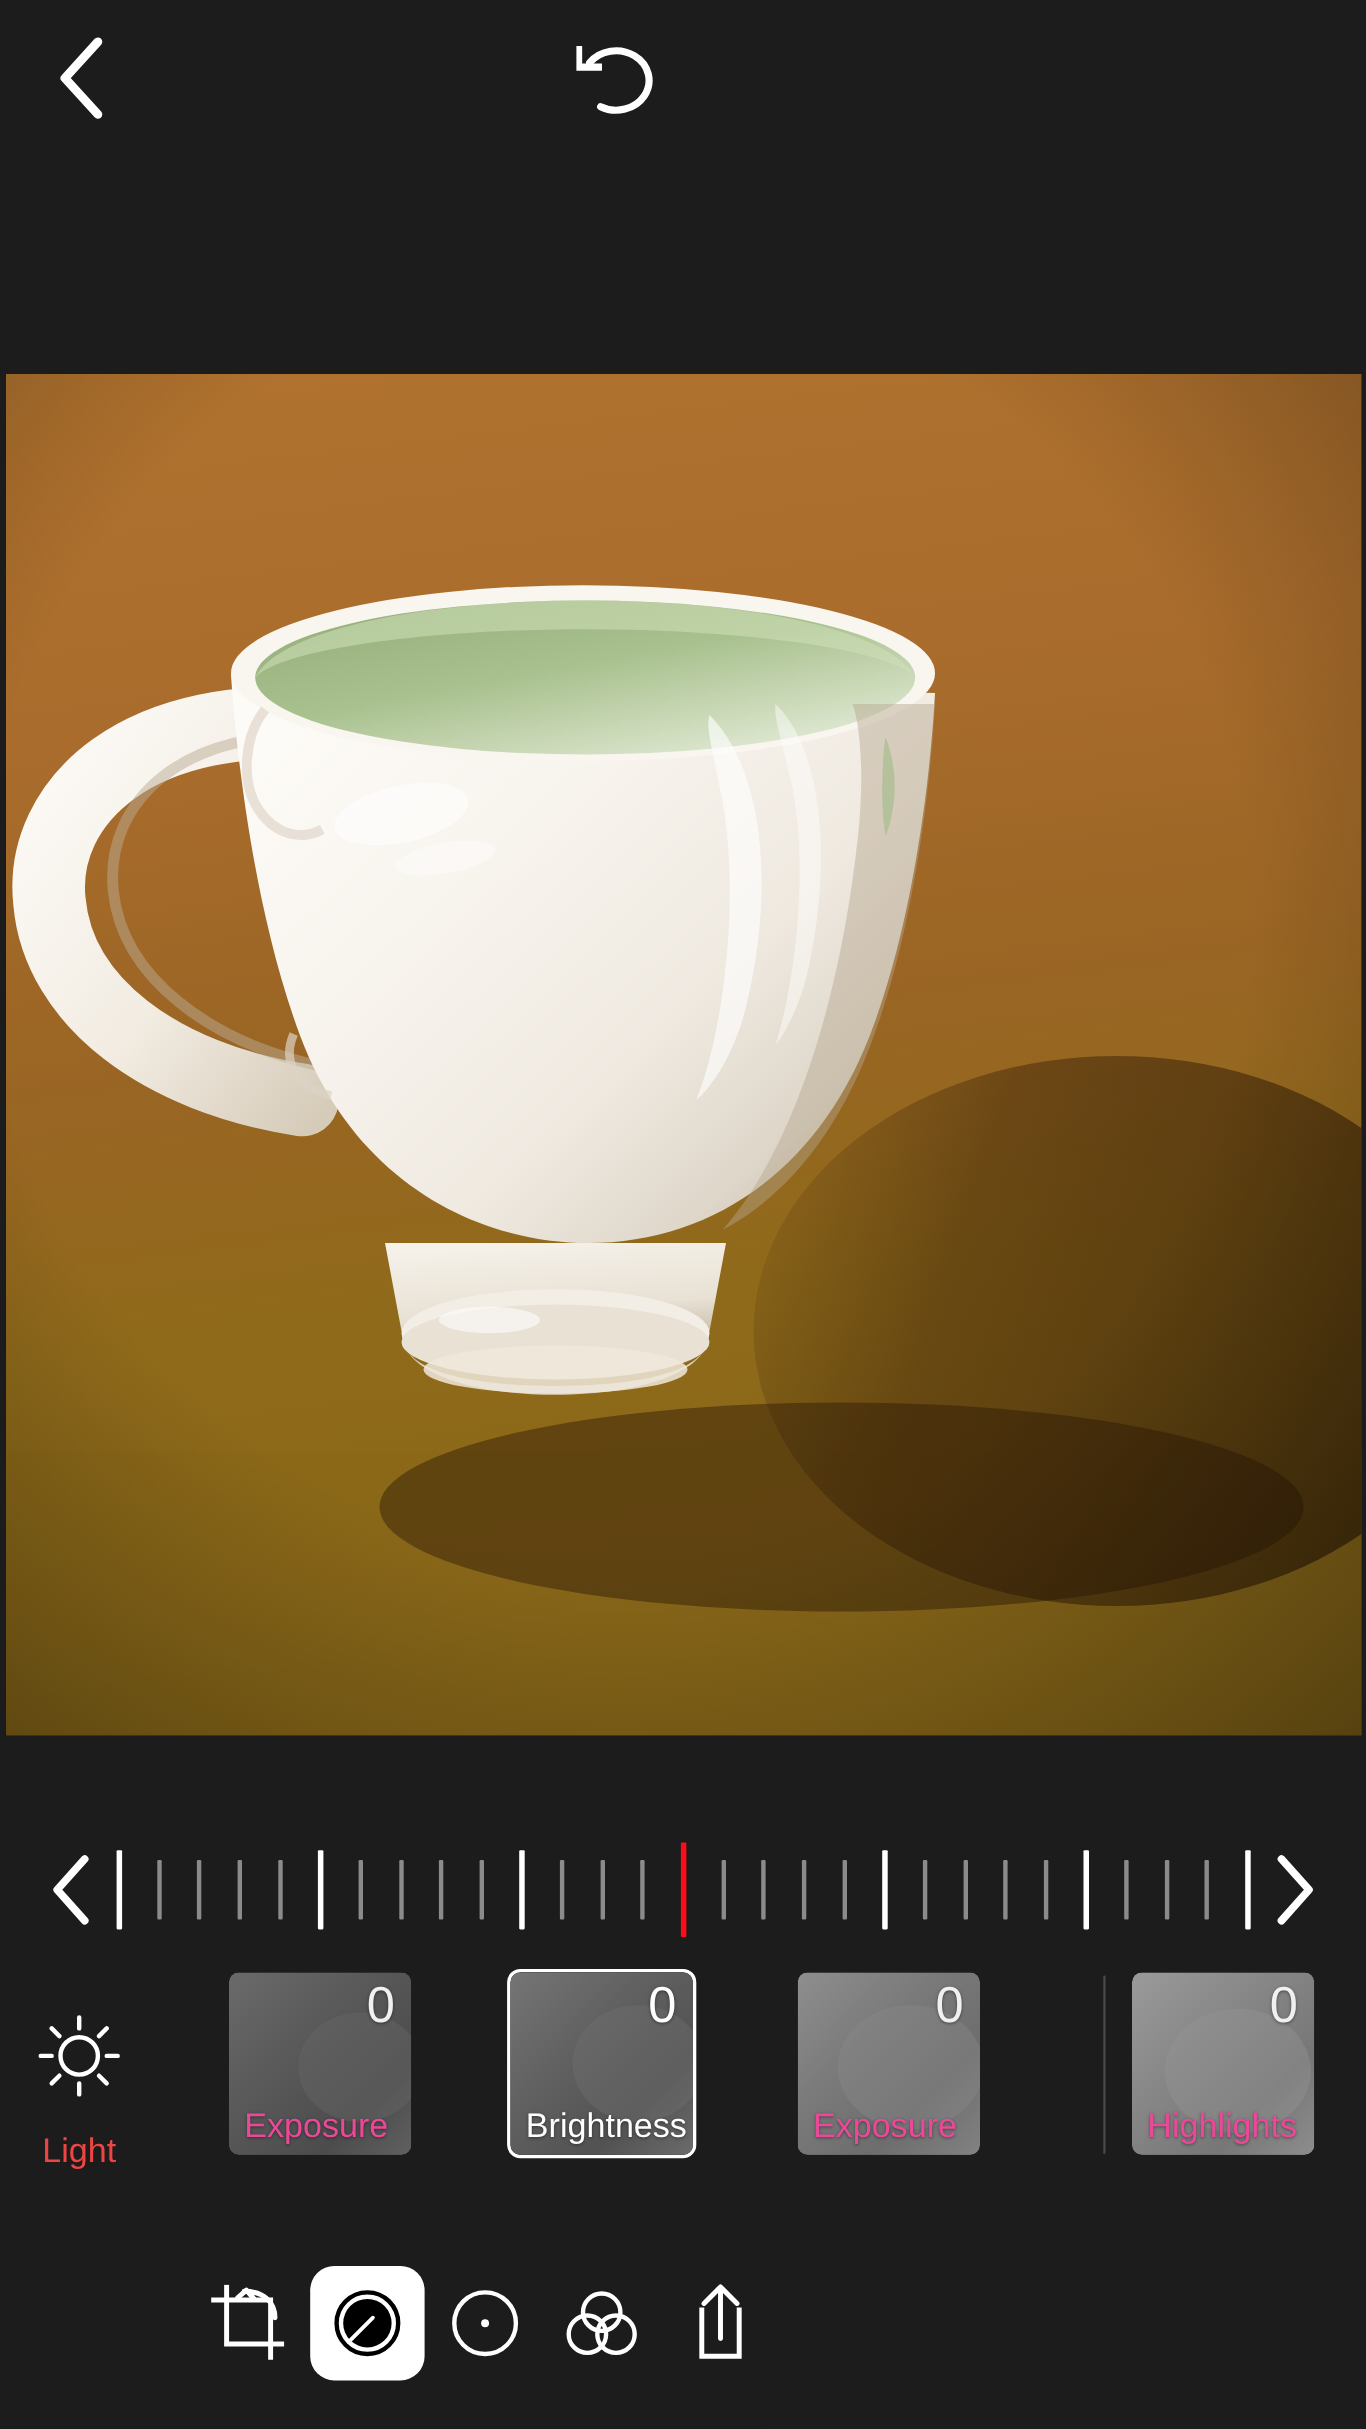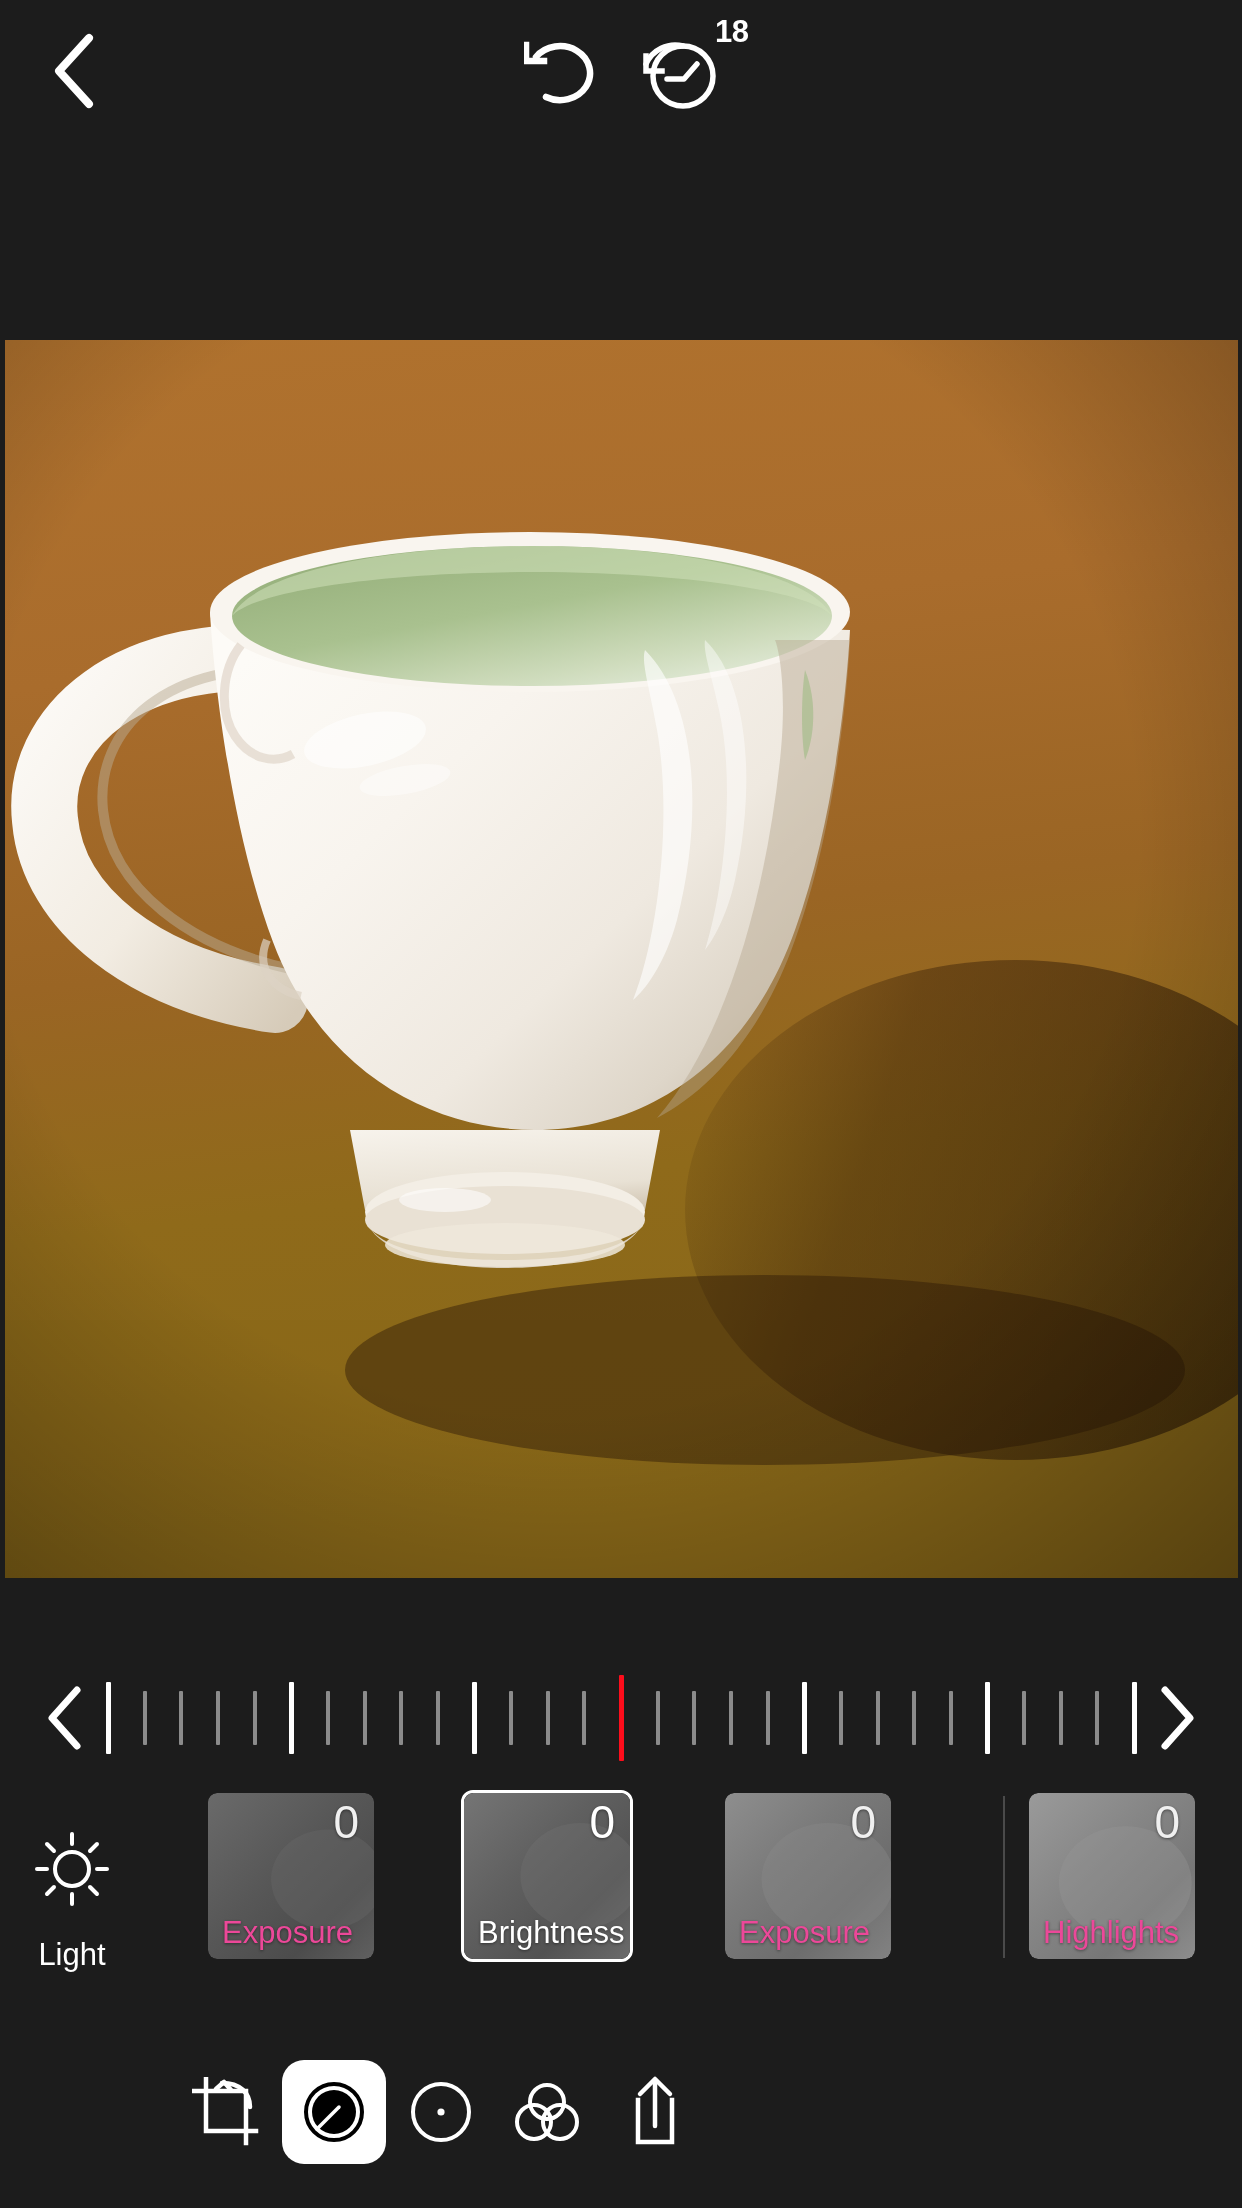--- a/index.html
+++ b/index.html
@@ -66,21 +66,21 @@
     position:absolute; left:0; top:1790px; width:1242px; height:215px;
   }
   .light-group{
     position:absolute; left:22px; top:0; width:100px; height:215px;
     display:flex; flex-direction:column; align-items:center;
     justify-content:flex-start; cursor:pointer;
   }
   .light-icon{ margin-top:40px; }
   .light-label{
     position:absolute; bottom:32px; left:0; width:100%;
-    text-align:center; color:#ffffff; font-size:31px;
+    text-align:center; color:#ef4444; font-size:31px;
   }
   .tile{
     position:absolute; top:0; width:172px; height:172px;
     border-radius:12px; overflow:hidden;
     border:3px solid transparent; cursor:pointer;
   }
   .tile .thumb{
     position:absolute; inset:0; border-radius:9px; overflow:hidden;
   }
   .tile .thumb svg{ display:block; width:100%; height:100%; }
@@ -127,31 +127,20 @@
       </svg>
     </div>
 
     <div class="undo-btn">
       <svg width="82" height="70" viewBox="0 0 82 70">
         <path d="M12 22 A30 27 0 1 1 22 62" fill="none" stroke="#ffffff" stroke-width="6.5" stroke-linecap="round"></path>
         <polyline points="2,10 2,26 20,26" fill="none" stroke="#ffffff" stroke-width="6.5" stroke-linecap="square" stroke-linejoin="miter"></polyline>
       </svg>
     </div>
 
-    <div class="revert-btn">
-      <span class="revert-icon-wrap">
-        <svg width="76" height="78" viewBox="0 0 76 78">
-          <circle cx="40" cy="42" r="30" fill="none" stroke="#ffffff" stroke-width="5.5"></circle>
-          <polyline points="3,22 3,37 19,37" fill="none" stroke="#ffffff" stroke-width="5.5" stroke-linecap="square"></polyline>
-          <path d="M3 30 A32 32 0 0 1 40 12" fill="none" stroke="#ffffff" stroke-width="5.5" stroke-linecap="round"></path>
-          <polyline points="24,45 41,45 54,30" fill="none" stroke="#ffffff" stroke-width="5.5" stroke-linecap="round" stroke-linejoin="round"></polyline>
-        </svg>
-      </span>
-      <span class="revert-badge">18</span>
-    </div>
   </div>
 
   <div class="photo-area">
     <svg class="photo-svg" viewBox="0 0 1233 1238" preserveAspectRatio="none">
       <defs>
         <linearGradient id="bgGrad" x1="0" y1="0" x2="0.12" y2="1">
           <stop offset="0%" stop-color="#b0722e"></stop>
           <stop offset="28%" stop-color="#a96c2c"></stop>
           <stop offset="52%" stop-color="#9a6524"></stop>
           <stop offset="72%" stop-color="#8f6a1a"></stop>

